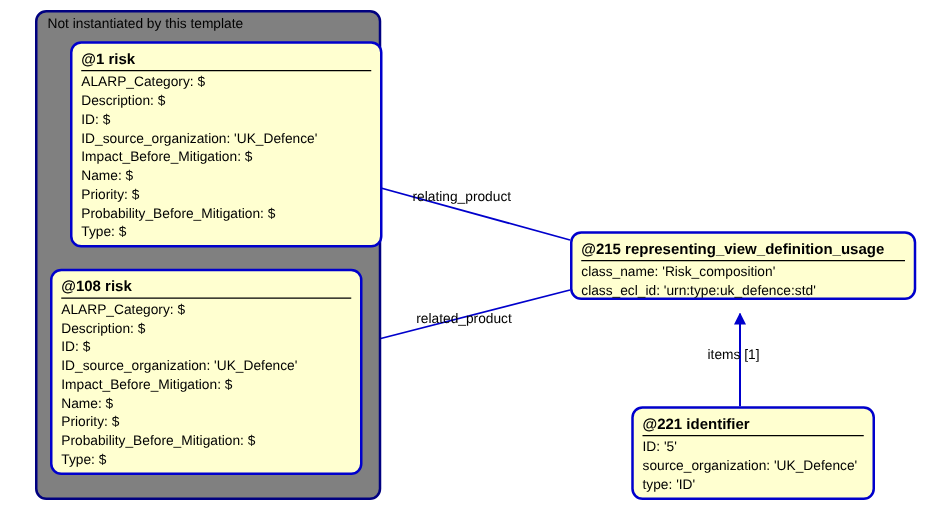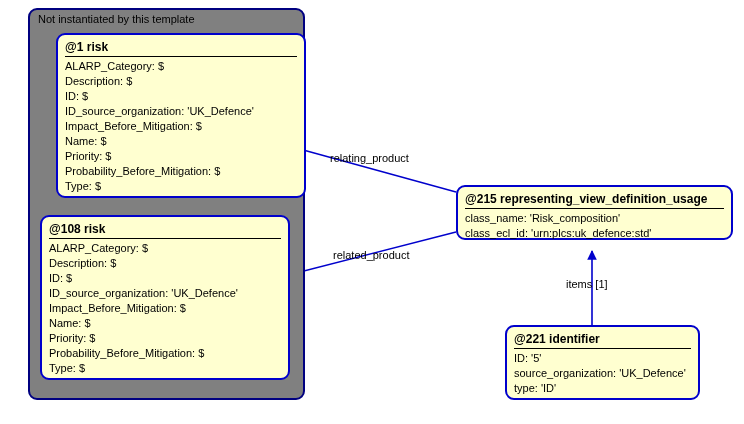--- a/index.html
+++ b/index.html
@@ -155,21 +155,21 @@
       <li class="attr-row">Priority: $</li>
       <li class="attr-row">Probability_Before_Mitigation: $</li>
       <li class="attr-row">Type: $</li>
     </ul>
   </div>
 
   <div class="obj-box" id="box-rvdu">
     <div class="obj-title">@215 representing_view_definition_usage</div>
     <ul class="attr-list">
       <li class="attr-row">class_name: 'Risk_composition'</li>
-      <li class="attr-row">class_ecl_id: 'urn:plcs:uk_defence:std'</li>
+      <li class="attr-row">class_ecl_id: 'urn:type:uk_defence:std'</li>
     </ul>
   </div>
 
   <div class="obj-box" id="box-ident">
     <div class="obj-title">@221 identifier</div>
     <ul class="attr-list">
       <li class="attr-row">ID: '5'</li>
       <li class="attr-row">source_organization: 'UK_Defence'</li>
       <li class="attr-row">type: 'ID'</li>
     </ul>

